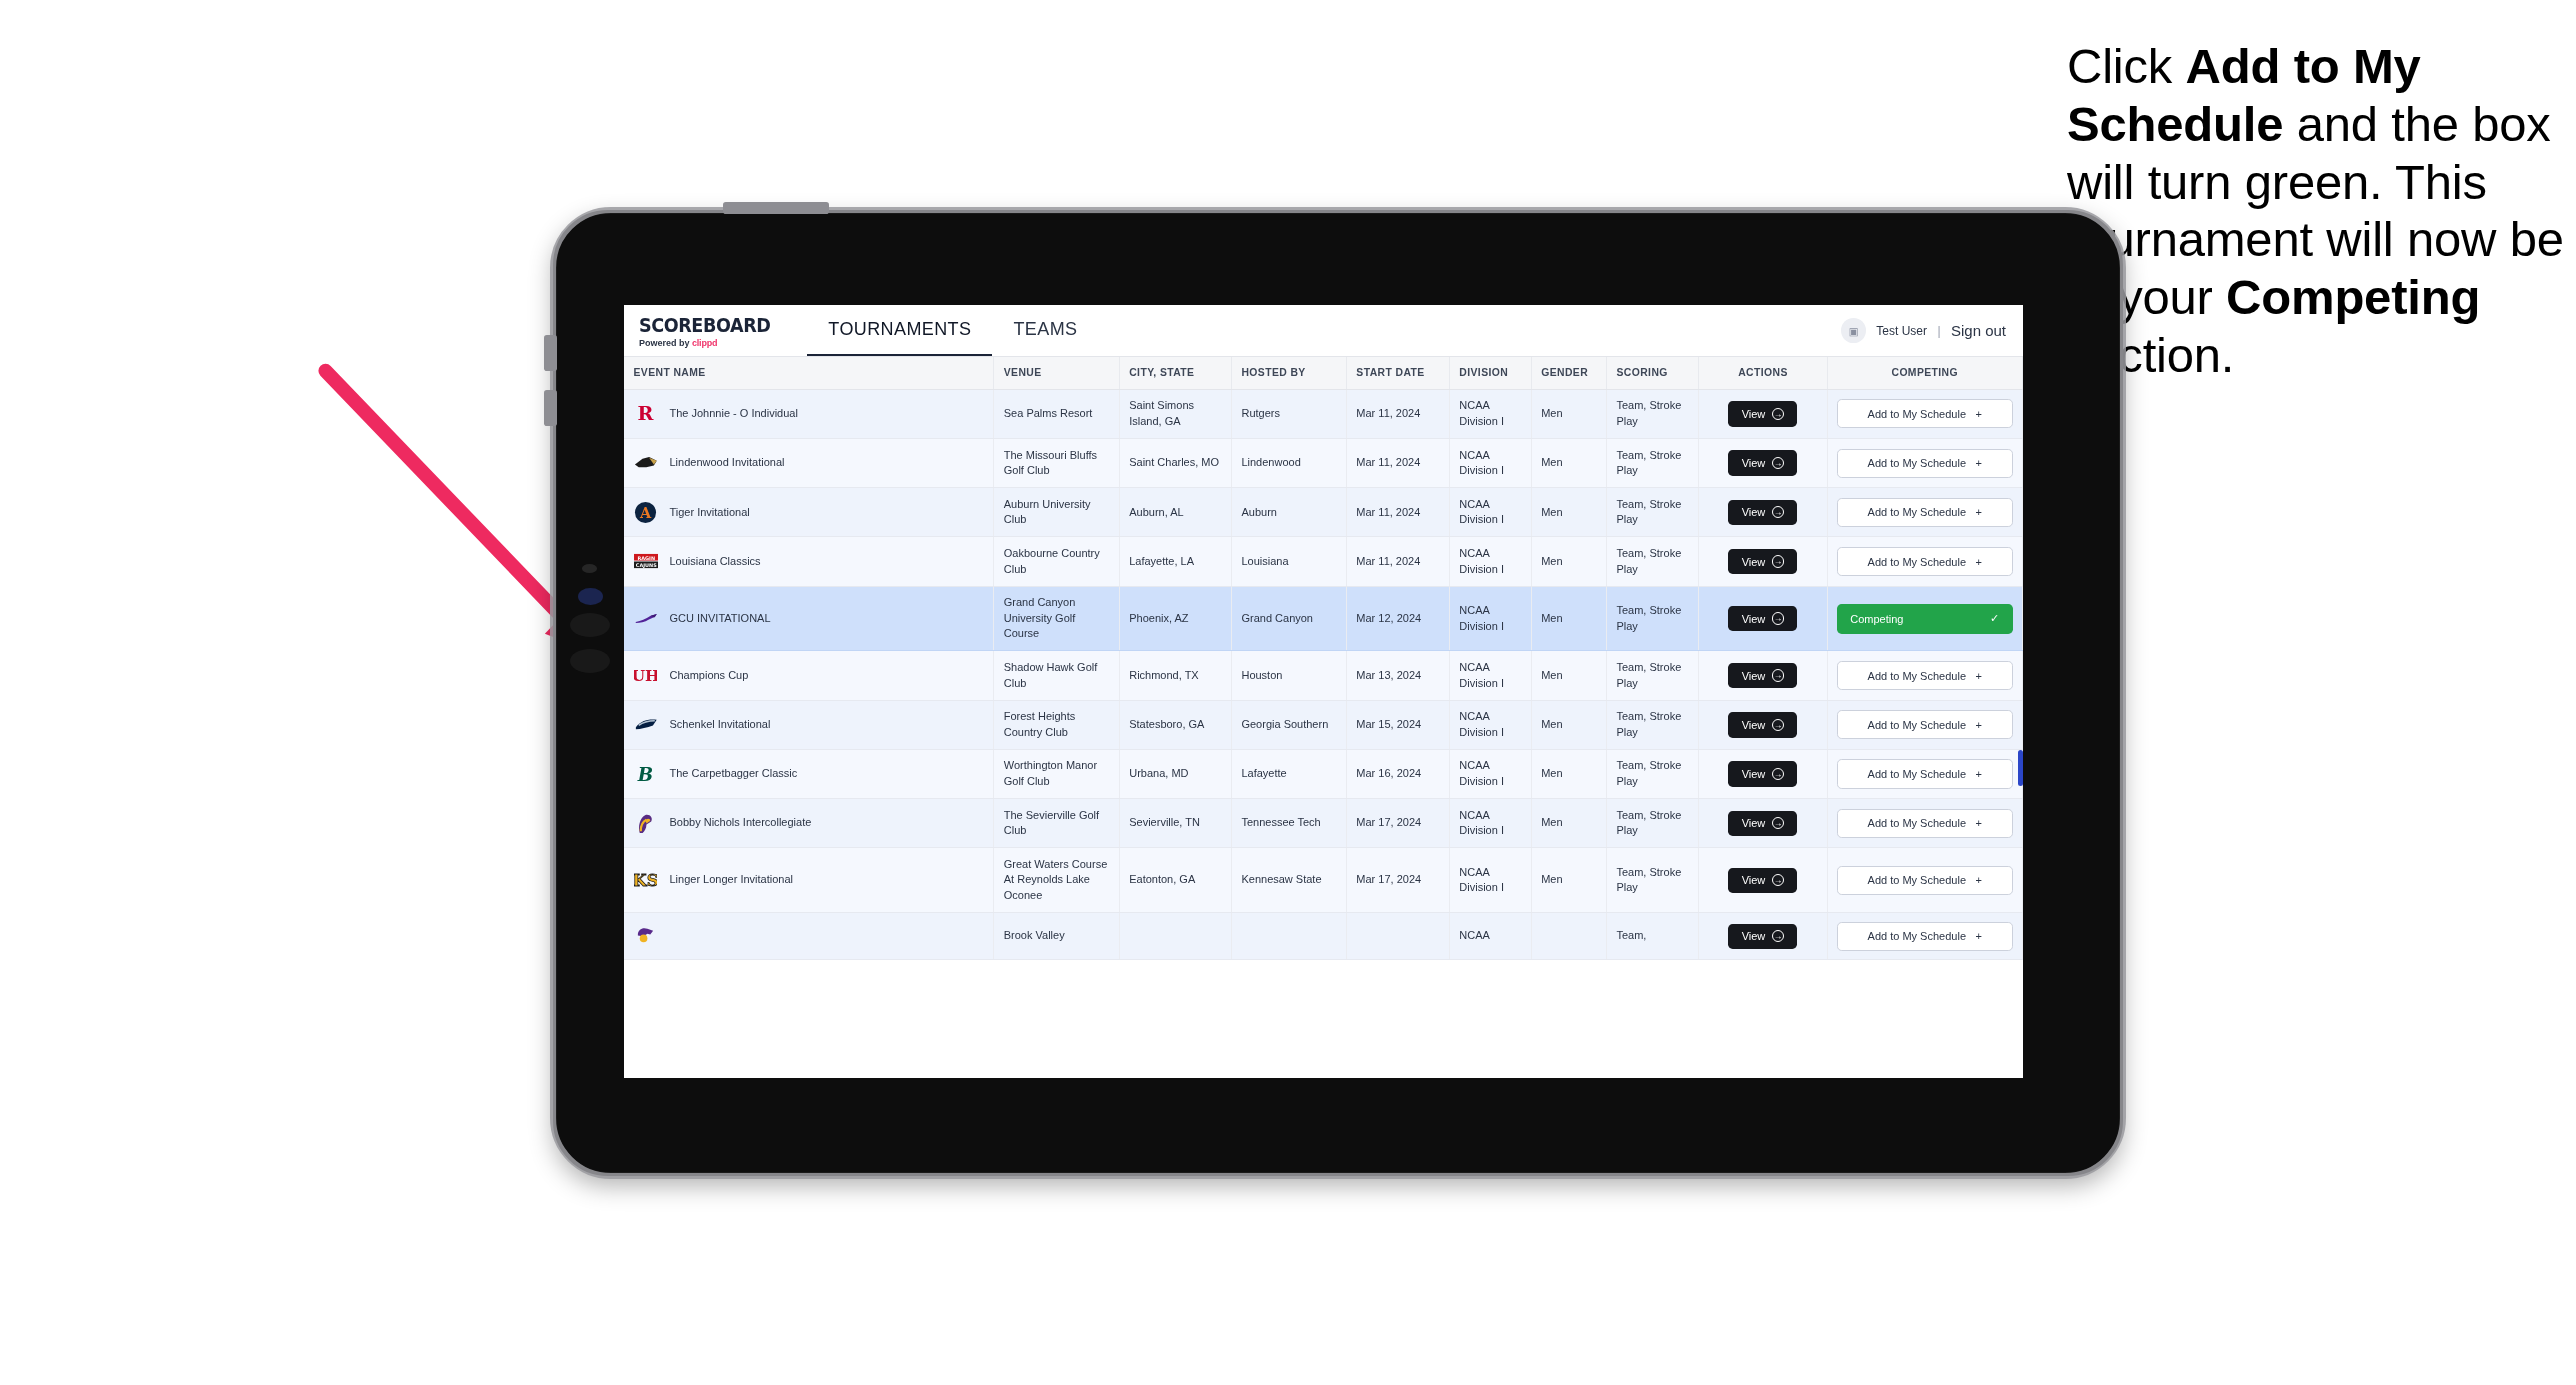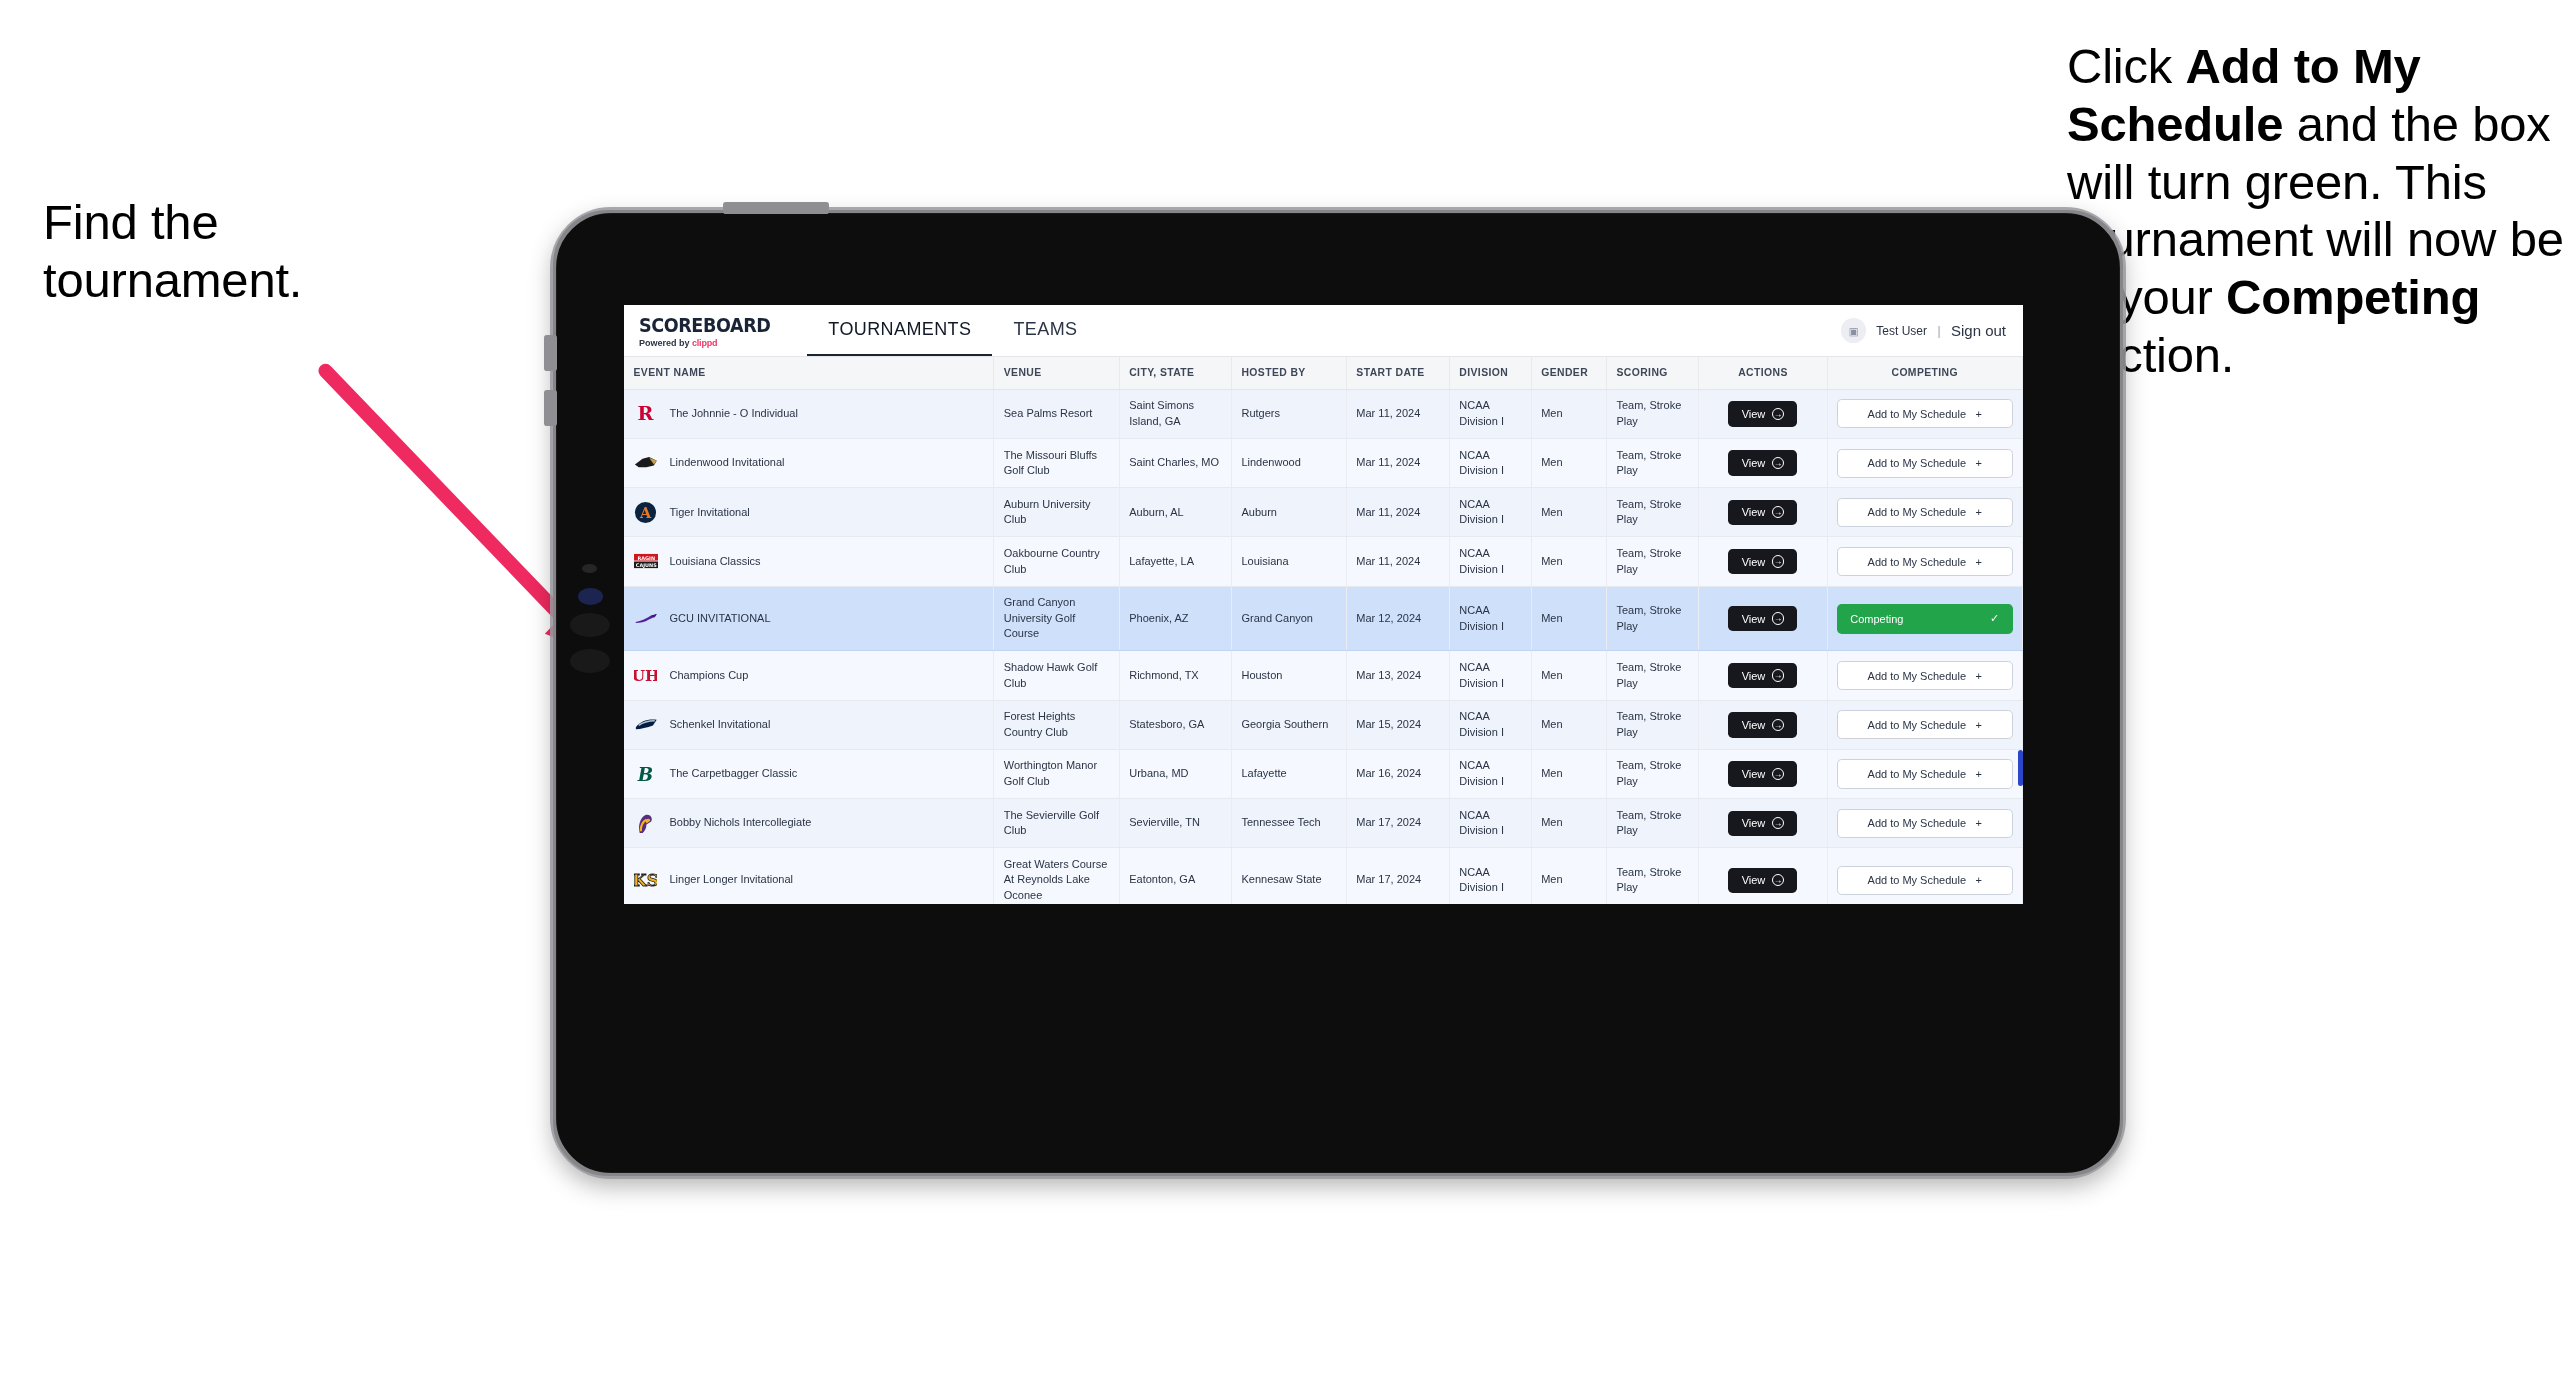--- a/index.html
+++ b/index.html
@@ -52,21 +52,21 @@
   .cam { position: absolute; border-radius: 50%; background: #191919; }
   #cam1 { left: 24.6px; top: 350px; width: 15px; height: 8.5px; background:#262626; }
   #cam2 { left: 21px; top: 374px; width: 24.6px; height: 17px; background:#1b2550; }
   #cam3 { left: 13.2px; top: 399px; width: 40px; height: 24px; }
   #cam4 { left: 13.2px; top: 435px; width: 40px; height: 24px; }
 
   
   #screen {
     position: absolute;
     left: 67px; top: 91px;
-    width: 1399px; height: 599px;
+    width: 1399px; height: 773px;
     background: #ffffff;
     overflow: hidden;
   }
   #app { width: 1399px; }
 
   
   #topnav {
     height: 52px;
     background: #fff;
     display: flex; align-items: stretch;
@@ -163,24 +163,20 @@
   #scrollbar {
     position: absolute; right: 0; top: 445px;
     width: 4.7px; height: 36px; background: #2b46c8; border-radius: 2.8px;
   }
 </style>
 </head>
 <body>
 
 <div id="stage">
 
-  <div class="annot" id="annot-left">
-    <div>Find the</div>
-    <div>tournament.</div>
-  </div>
 
   <div class="annot" id="annot-right"><span>Click </span><b>Add to My Schedule</b><span> and the box will turn green. This tournament will now be in your </span><b>Competing</b><span> section.</span></div>
 
   <svg class="arrow" id="arrow-left" style="left:312px; top:350px; width:322px; height:312px;" viewBox="0 0 340 330">
     <line x1="14" y1="22" x2="283" y2="302" stroke="#ee2a60" stroke-width="15" stroke-linecap="round"></line>
     <polygon points="310,325 246,300 268,277" fill="#ee2a60"></polygon>
   </svg>
 
   <svg class="arrow" id="arrow-right" style="left:1868px; top:501px; width:180px; height:180px;" viewBox="0 0 190 190">
     <line x1="180" y1="14" x2="48" y2="152" stroke="#ee2a60" stroke-width="15" stroke-linecap="round"></line>

